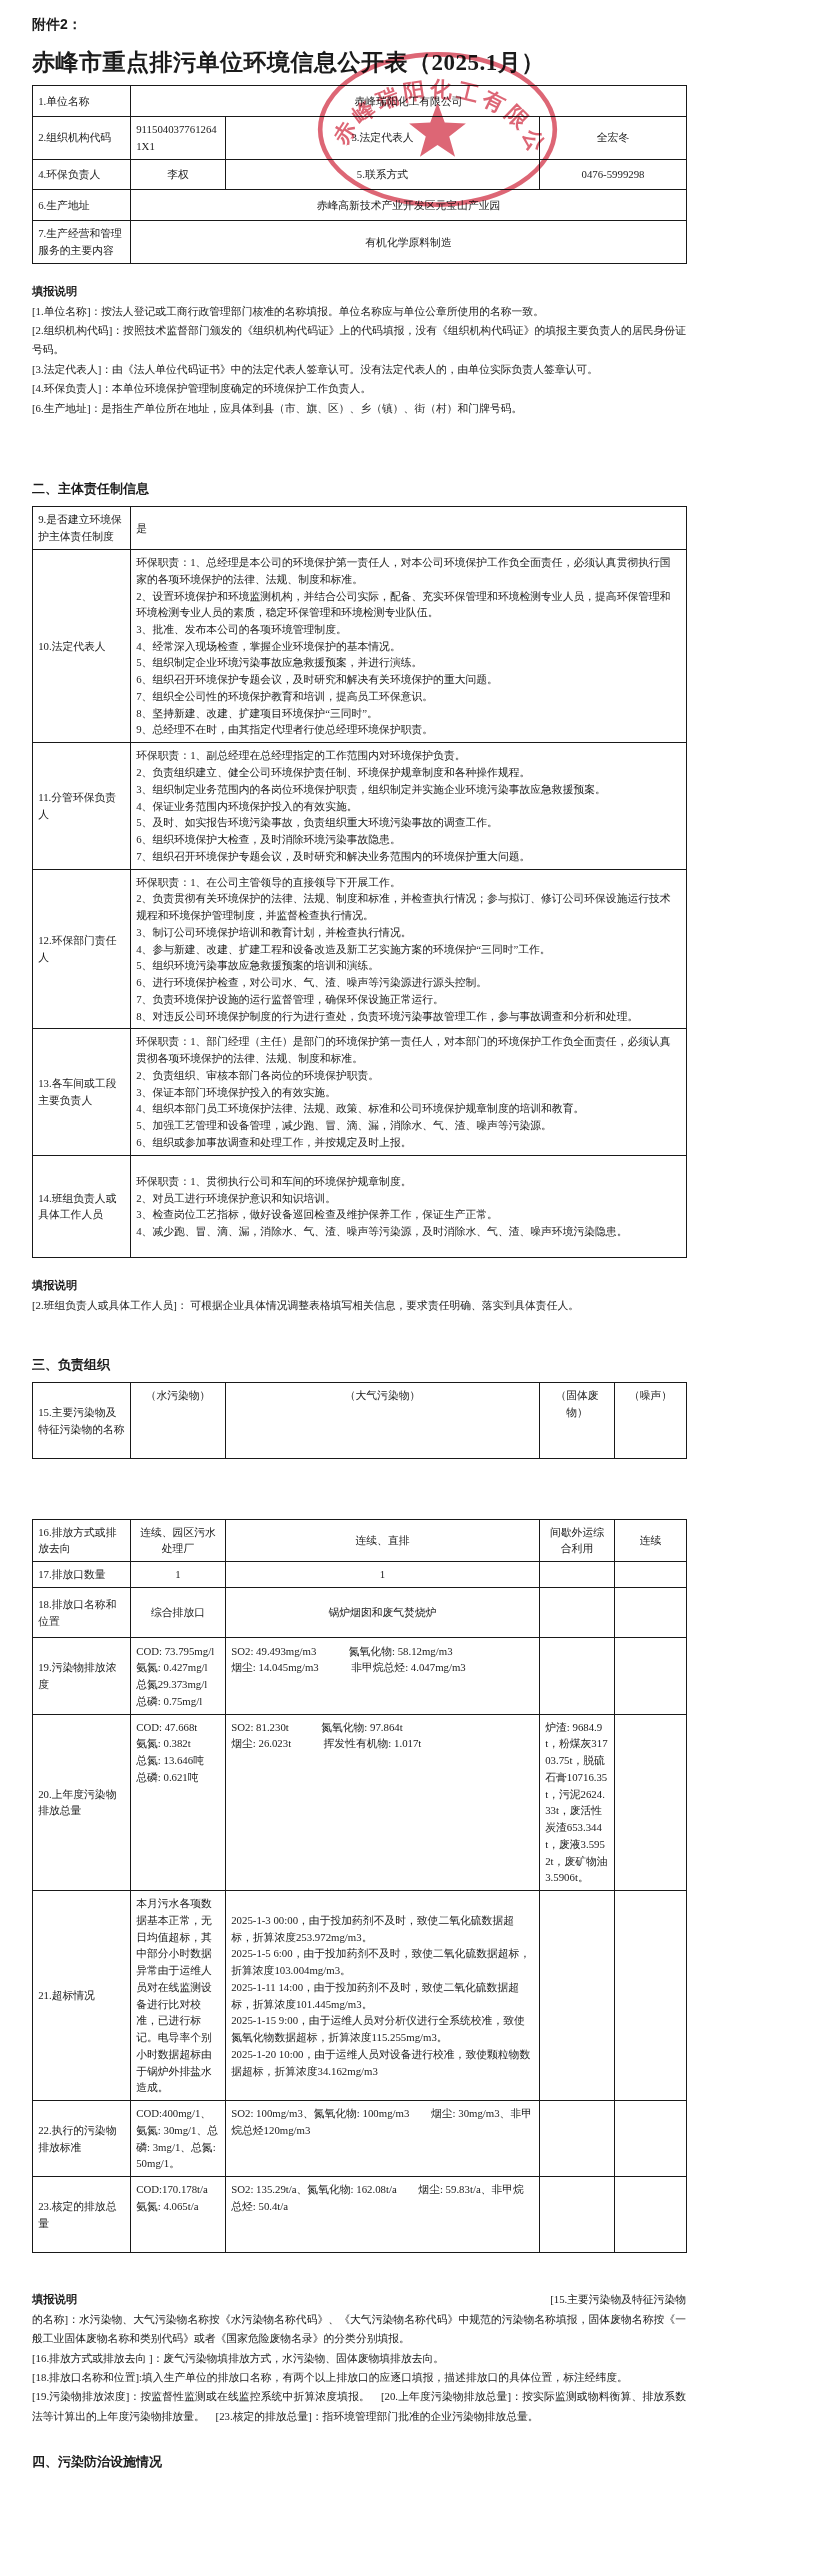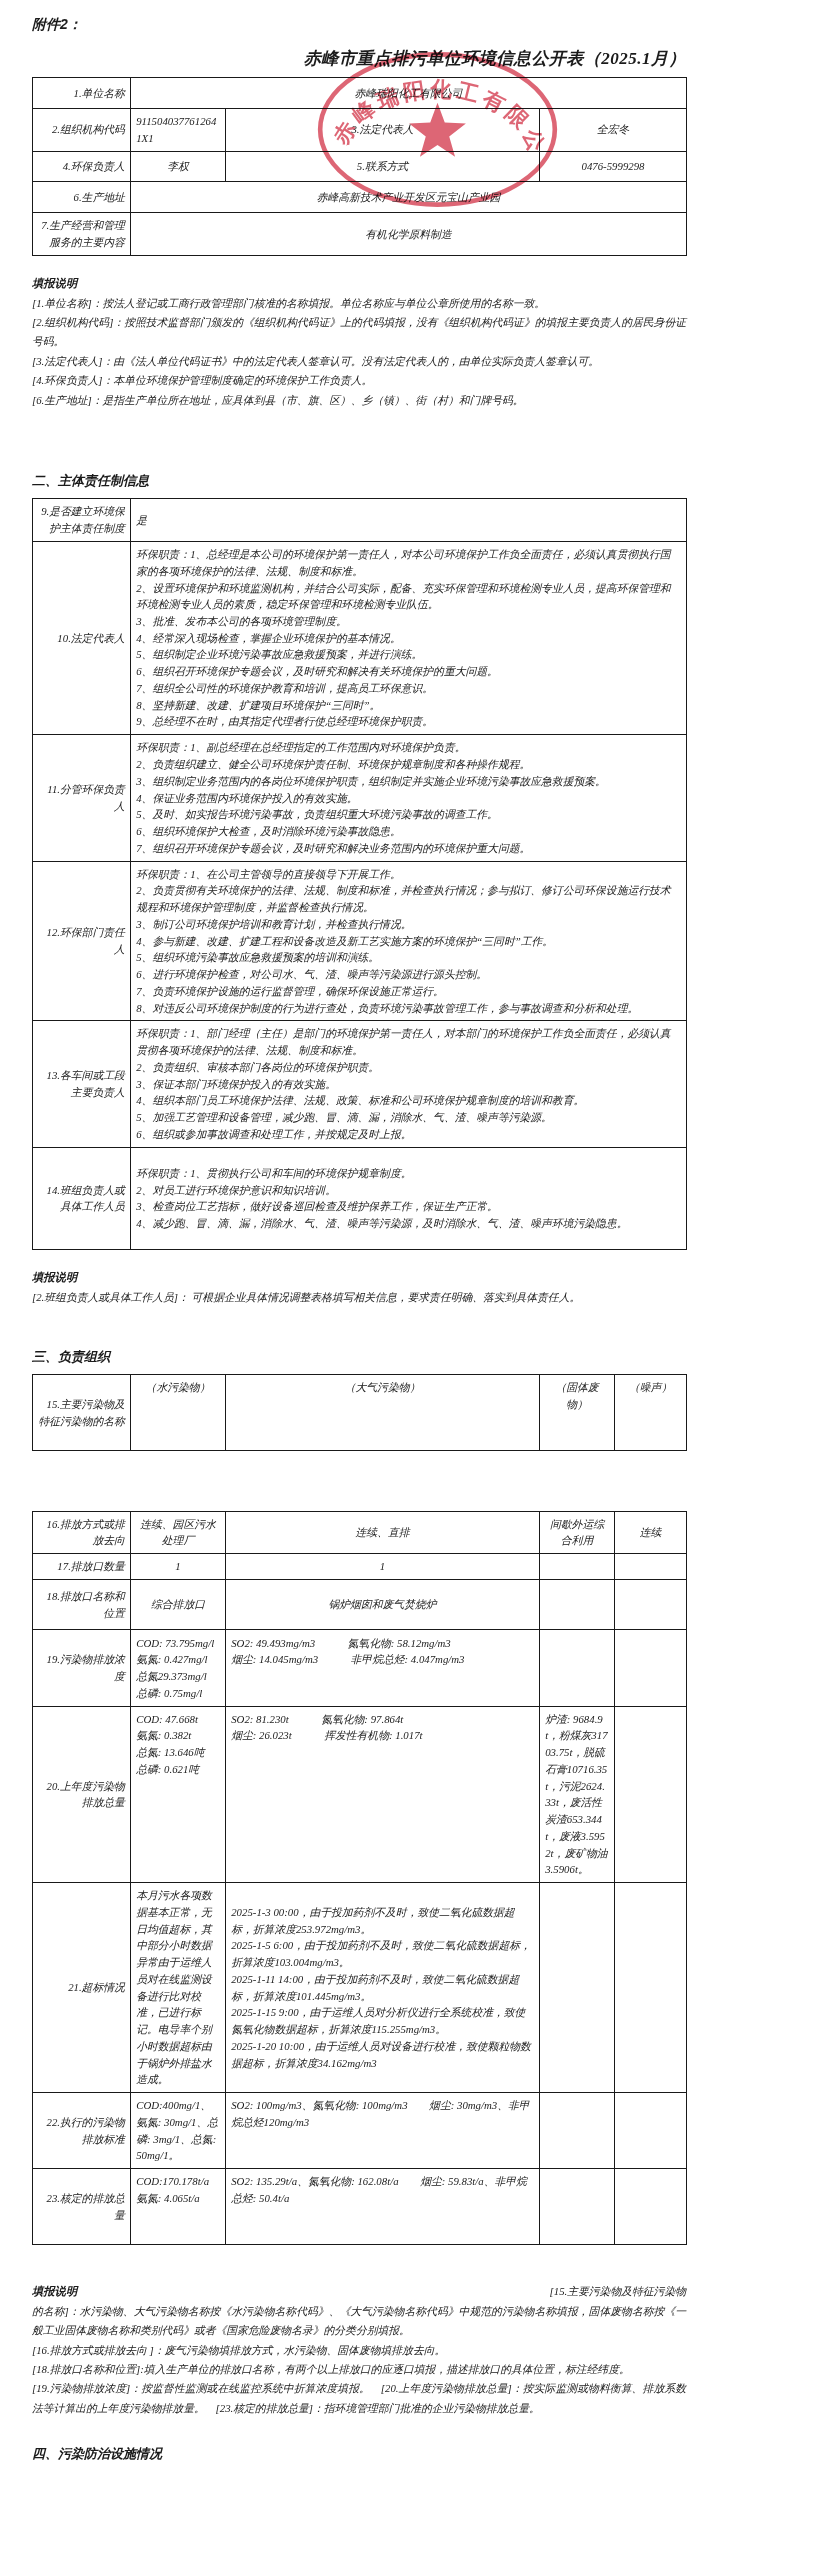--- a/index.html
+++ b/index.html
@@ -1,25 +1,25 @@
 <!DOCTYPE html>
 <html style="font-size:8.2px"><head>
 <meta charset="utf-8">
 <style>
   html,body{margin:0;padding:0;background:#ffffff;}
   body{width:818px;font-family:"Liberation Serif","DejaVu Serif",serif;color:#1b1b1b;}
   .page{position:relative;width:818px;min-height:3468px;overflow:hidden;}
-  .content{margin-left:32px;width:654px;font-style:italic;}
+  .content{margin-left:32px;width:654px;}
   .attachment{padding-top:15.5px;font-family:"Liberation Sans","DejaVu Sans",sans-serif;font-weight:bold;font-size:14px;}
-  .doc-title{margin-top:13.4px;text-align:right;font-size:17px;font-weight:bold;letter-spacing:0.5px;}
+  .doc-title{margin-top:13.4px;text-align:left;font-size:23px;font-weight:bold;letter-spacing:0.5px;}
   .sec-heading{margin-top:27px;font-family:"Liberation Sans","DejaVu Sans",sans-serif;font-weight:bold;font-size:13px;border-bottom:1px solid transparent;}
   .tbl{border-collapse:collapse;width:100%;table-layout:fixed;margin-top:7.2px;}
   .tbl td{border:1px solid #191919;padding:4.1px 5.2px;font-size:10.8px;line-height:1.55;vertical-align:middle;word-break:break-all;}
   .tbl{border:1.5px solid #0e0e0e;}
-  .lbl{text-align:right;}
+  .lbl{text-align:left;}
   .ctr{text-align:center;}
   .pre{white-space:pre-line;text-align:left;}
   .notes{margin-top:17.5px;font-size:10.8px;line-height:1.8;}
   .notes-title{font-family:"Liberation Sans","DejaVu Sans",sans-serif;font-weight:bold;font-size:11.3px;}
   .notes-head{display:flex;justify-content:space-between;align-items:flex-end;}
   .notes-body{white-space:pre-line;text-align:justify;}
   .gap{width:100%;}
   .stamp{position:absolute;left:314px;top:49px;width:247px;height:161px;opacity:.82;mix-blend-mode:multiply;pointer-events:none;}
   .h15 td{height:67px;vertical-align:middle;}
   .s1t td{height:21.6px;}

